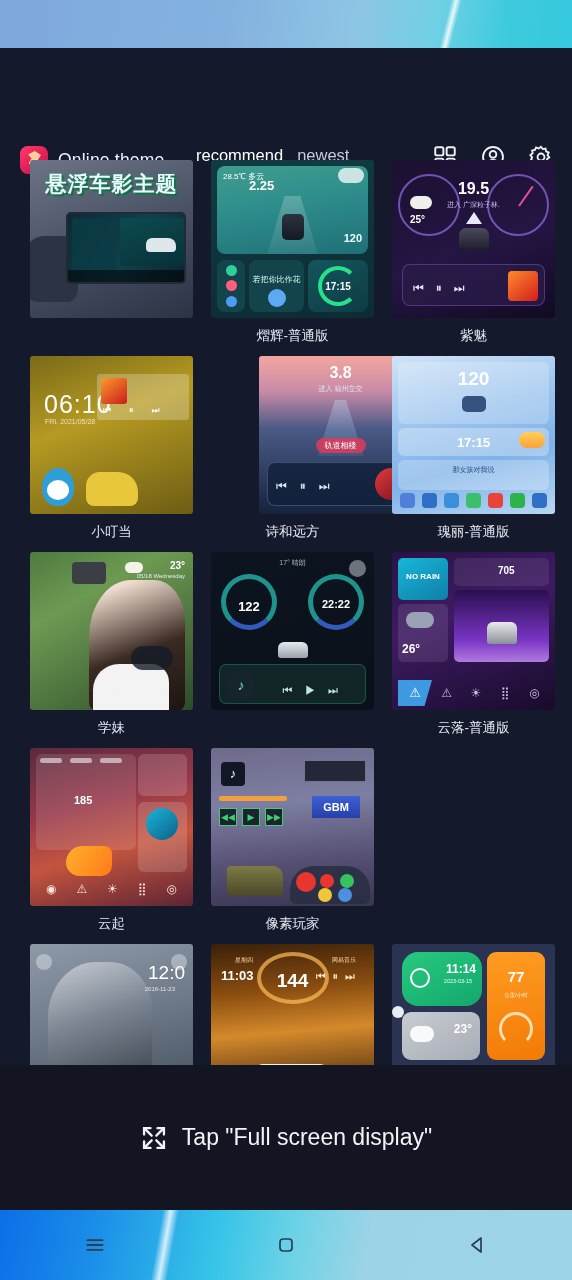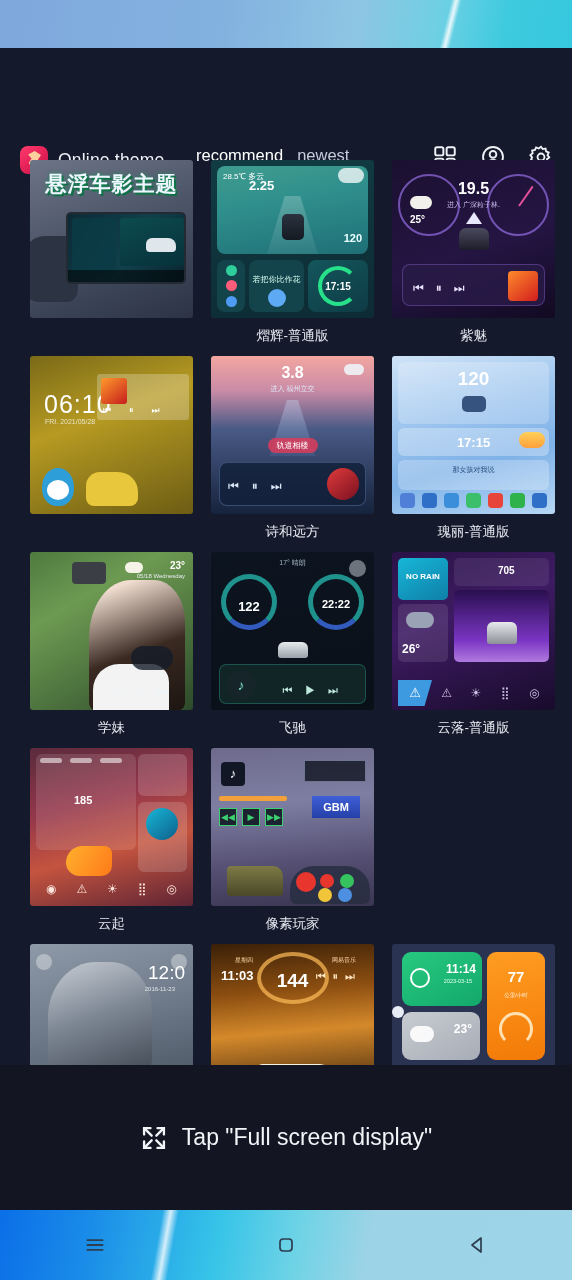--- a/index.html
+++ b/index.html
@@ -155,21 +155,21 @@
   .th4 .clock { position:absolute; left:14px; top:34px; color:#fff; font-size:25px; font-weight:300; letter-spacing:1px;}
   .th4 .date { position:absolute; left:15px; top:62px; color:#e9e3c6; font-size:7px;}
   .th4 .card { position:absolute; right:4px; top:18px; width:92px; height:46px; background:rgba(255,255,255,.25); border-radius:3px;}
   .th4 .card .art { position:absolute; left:4px; top:4px; width:26px;height:26px;border-radius:3px;background:linear-gradient(140deg,#ff9a2b,#c61d1d);}
   .th4 .card .ctrl { position:absolute; left:6px; bottom:4px; color:#fff; font-size:9px; letter-spacing:18px;}
   .th4 .doraemon { position:absolute; left:12px; bottom:8px; width:32px;height:38px;background:#2d9ed8;border-radius:50% 50% 45% 45%;}
   .th4 .doraemon::after{content:"";position:absolute;left:5px;top:12px;width:22px;height:20px;background:#fff;border-radius:50%;}
   .th4 .boy { position:absolute; left:56px; bottom:8px; width:52px;height:34px;background:#e8c73c;border-radius:14px 20px 8px 8px;}
 
   
-  .th5 { background:linear-gradient(180deg,#f3a6a0 0%,#c98ba6 22%,#4a5a86 46%,#16233d 100%); }
+  .th5 { background:linear-gradient(180deg,#f3a6a0 0%,#c98ba6 22%,#4a5a86 46%,#16233d 100%);margin-left:48px; }
   .th5 .num { position:absolute; left:0; top:8px; width:100%; text-align:center; color:#fff; font-size:16px; font-weight:bold;}
   .th5 .sub { position:absolute; left:0; top:28px; width:100%; text-align:center; color:#dfe6f5; font-size:7px;}
   .th5 .road { position:absolute; left:50%; transform:translateX(-50%); top:44px; width:46px; height:56px;
     background:linear-gradient(to bottom, rgba(200,225,255,.35), rgba(120,170,230,.12)); clip-path:polygon(38% 0,62% 0,100% 100%,0 100%);}
   .th5 .pill { position:absolute; left:50%; transform:translateX(-50%); top:82px; padding:2px 9px; border-radius:9px; background:rgba(220,60,90,.85); color:#fff; font-size:8px; white-space:nowrap;}
   .th5 .player { position:absolute; left:8px; right:8px; bottom:8px; height:44px; border-radius:8px; background:rgba(18,32,58,.85); border:1px solid rgba(120,160,220,.35);}
   .th5 .player .art { position:absolute; right:6px; top:5px; width:32px;height:32px;border-radius:50%;background:linear-gradient(140deg,#e03b3b,#7a1020);}
   .th5 .player .ctrl { position:absolute; left:8px; top:16px; color:#dce6f7; font-size:12px; letter-spacing:13px;}
   .th5 .sun { position:absolute; right:10px; top:8px; width:20px;height:11px;background:#eef3f8;border-radius:8px;opacity:.9;}
 
@@ -282,21 +282,21 @@
   .th14 .gauge { position:absolute; left:50%; transform:translateX(-50%); top:8px; width:72px;height:52px;border-radius:50%;border:4px solid rgba(255,190,90,.7);}
   .th14 .big { position:absolute; left:50%; transform:translateX(-50%); top:26px; color:#fff; font-size:19px; font-weight:bold;}
   .th14 .lt { position:absolute; left:10px; top:24px; color:#fff; font-size:13px; font-weight:600;}
   .th14 .rt { position:absolute; right:12px; top:26px; color:#ffe6c2; font-size:11px; letter-spacing:7px;}
   .th14 .lbl { position:absolute; left:24px; top:12px; color:#ffd9a8; font-size:6px;}
   .th14 .rlbl { position:absolute; right:18px; top:12px; color:#ffd9a8; font-size:6px;}
   .th14 .car { position:absolute; left:44px; bottom:4px; width:78px;height:34px;background:linear-gradient(#f7f3e4,#cfc6ad);border-radius:8px 14px 4px 4px;}
 
   
   .th15 { background:#2b3352; padding:6px; }
-  .th15 .g1 { position:absolute; left:10px; top:8px; width:80px;height:54px;border-radius:9px;background:linear-gradient(150deg,#27c97f,#13a86c);}
+  .th15 .g1 { position:absolute; left:10px; top:8px; width:80px;height:54px;border-radius:16px;background:linear-gradient(150deg,#27c97f,#13a86c);}
   .th15 .g1 .t { position:absolute; right:6px; top:10px; color:#fff; font-size:12px; font-weight:600;}
   .th15 .g1 .s { position:absolute; right:10px; top:26px; color:#e6fff2; font-size:5.5px;}
   .th15 .g1 .ic { position:absolute; left:8px; top:16px; width:20px;height:20px;border-radius:50%;border:2px solid #fff;}
   .th15 .g2 { position:absolute; left:10px; top:68px; width:78px;height:48px;border-radius:9px;background:linear-gradient(150deg,#c8ccd2,#a7adb6);}
   .th15 .g2 .t { position:absolute; right:8px; top:10px; color:#fff; font-size:12px; font-weight:600;}
   .th15 .g2 .ic { position:absolute; left:8px; top:14px; width:24px;height:16px;background:#fff;border-radius:9px;opacity:.9;}
   .th15 .g3 { position:absolute; right:10px; top:8px; width:58px;height:108px;border-radius:9px;background:linear-gradient(170deg,#ff9c21,#f37a07);}
   .th15 .g3 .t { position:absolute; left:0; top:16px; width:100%; text-align:center; color:#fff; font-size:15px; font-weight:600;}
   .th15 .g3 .s { position:absolute; left:0; top:40px; width:100%; text-align:center; color:#fff3e0; font-size:5.5px;}
   .th15 .g3 .arc { position:absolute; left:12px; bottom:14px; width:34px;height:34px;border-radius:50%;border:3px solid #ffe0b0;border-bottom-color:transparent;}
@@ -417,20 +417,21 @@
         <div class="thumb th4">
           <div class="clock">06:10</div>
           <div class="date">FRI. 2021/05/28</div>
           <div class="card">
             <div class="art"></div>
             <div class="ctrl">⏮⏸⏭</div>
           </div>
           <div class="doraemon"></div>
           <div class="boy"></div>
         </div>
+        <div class="caption">小叮当</div>
       </div>
 
       <div class="cell">
         <div class="thumb th5">
           <div class="sun"></div>
           <div class="num">3.8</div>
           <div class="sub">进入 福州立交</div>
           <div class="road"></div>
           <div class="pill">轨道相楼</div>
           <div class="player">
@@ -489,21 +490,20 @@
           <div class="hdr">17°  晴朗</div>
           <div class="avatar"></div>
           <div class="g l"></div>
           <div class="g r"></div>
           <div class="car"></div>
           <div class="player">
             <div class="art">♪</div>
             <div class="ctrl">⏮▶⏭</div>
           </div>
         </div>
-        <div class="caption">飞驰</div>
       </div>
 
       <div class="cell">
         <div class="thumb th9">
           <div class="alb">
             <span>NO RAIN</span>
           </div>
           <div class="wcard">
             <div class="cl"></div>
             <div class="tmp">26°</div>

